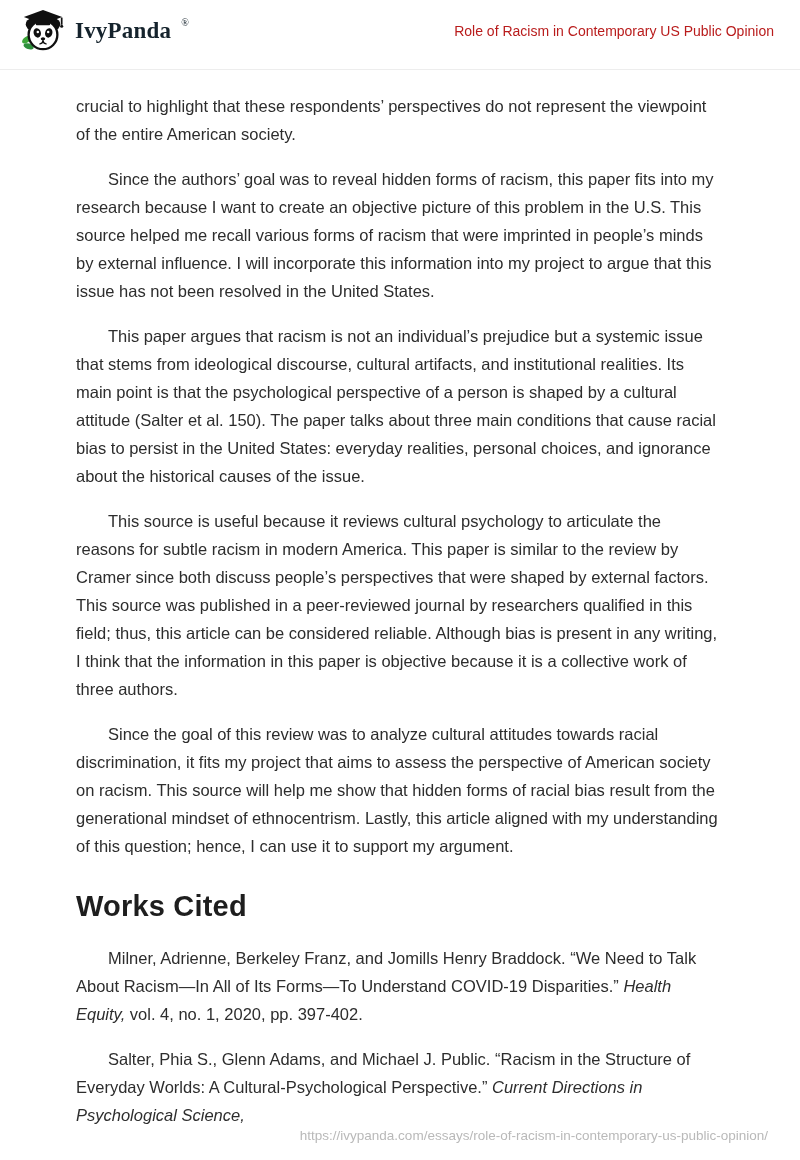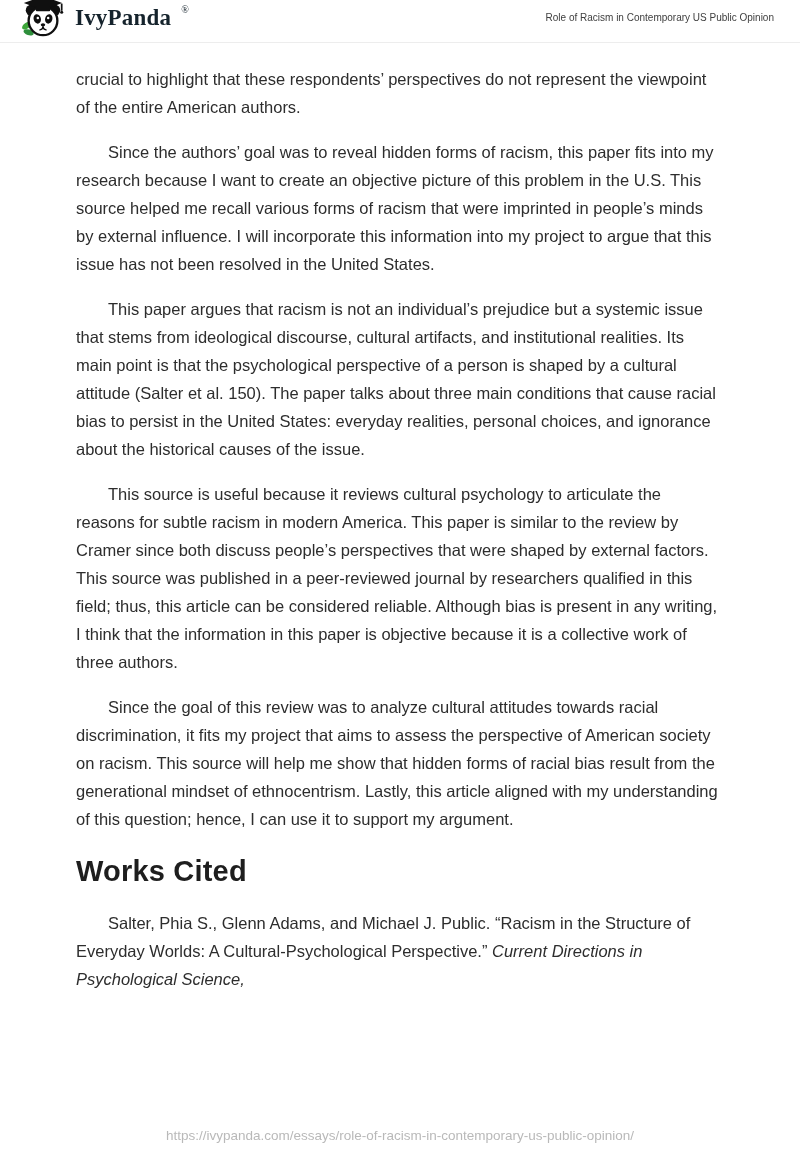--- a/index.html
+++ b/index.html
@@ -12,21 +12,21 @@
     color: #2d2d2d;
     overflow: hidden;
   }
   
   .page-header {
     display: flex;
     align-items: center;
     justify-content: space-between;
     padding: 9px 26px 17px 20px;
     border-bottom: 1px solid #ededed;
-    height: 43px;
+    height: 70px;
   }
   .brand {
     display: flex;
     align-items: center;
     gap: 9px;
     text-decoration: none;
     cursor: pointer;
   }
   .brand-name {
     font-family: "Liberation Serif", "DejaVu Serif", serif;
@@ -39,54 +39,54 @@
   .brand-reg {
     font-family: "Liberation Serif", "DejaVu Serif", serif;
     font-size: 10px;
     color: #15232c;
     vertical-align: super;
     position: relative;
     top: -8px;
     left: 1px;
   }
   .doc-title {
-    font-size: 10px;
-    color: #404040;
+    font-size: 14px;
+    color: #b91c1c;
     font-weight: 400;
   }
   
   .content {
     padding: 22px 77px 0 76px;
     font-size: 16.5px;
     line-height: 28px;
   }
   .content p {
     margin: 0 0 17px 0;
   }
   .content p.indent {
     text-indent: 32px;
   }
   .works-cited {
     font-size: 29px;
     font-weight: 700;
     color: #1e1e1e;
-    margin: 24px 0 24px 0;
+    margin: 32px 0 24px 0;
     letter-spacing: 0.2px;
   }
   .citation .ital {
     font-style: italic;
   }
   
   .page-footer {
     position: absolute;
     left: 0;
     bottom: 0;
     width: 100%;
     padding: 14px 32px 16px 32px;
-    text-align: center;
+    text-align: right;
   }
   .footer-url {
     font-size: 13.5px;
     color: #b9b9b9;
     text-decoration: none;
     cursor: pointer;
   }
   .logo-icon { display: inline-block; width: 46px; height: 46px; }
 </style>
 </head>
@@ -113,28 +113,29 @@
         <circle cx="43.5" cy="19" r="1.6" fill="#101010"></circle>
       </svg>
     </span>
     <span class="brand-name">IvyPanda</span>
       <span class="brand-reg">®</span>
   </a>
   <div class="doc-title">Role of Racism in Contemporary US Public Opinion</div>
 </header>
 
 <main class="content">
-  <p>crucial to highlight that these respondents’ perspectives do not represent the viewpoint of the entire American authors.</p>
+  <p>crucial to highlight that these respondents’ perspectives do not represent the viewpoint of the entire American society.</p>
   <p class="indent">Since the authors’ goal was to reveal hidden forms of racism, this paper fits into my research because I want to create an objective picture of this problem in the U.S. This source helped me recall various forms of racism that were imprinted in people’s minds by external influence. I will incorporate this information into my project to argue that this issue has not been resolved in the United States.</p>
   <p class="indent">This paper argues that racism is not an individual’s prejudice but a systemic issue that stems from ideological discourse, cultural artifacts, and institutional realities. Its main point is that the psychological perspective of a person is shaped by a cultural attitude (Salter et al. 150). The paper talks about three main conditions that cause racial bias to persist in the United States: everyday realities, personal choices, and ignorance about the historical causes of the issue.</p>
   <p class="indent">This source is useful because it reviews cultural psychology to articulate the reasons for subtle racism in modern America. This paper is similar to the review by Cramer since both discuss people’s perspectives that were shaped by external factors. This source was published in a peer-reviewed journal by researchers qualified in this field; thus, this article can be considered reliable. Although bias is present in any writing, I think that the information in this paper is objective because it is a collective work of three authors.</p>
   <p class="indent">Since the goal of this review was to analyze cultural attitudes towards racial discrimination, it fits my project that aims to assess the perspective of American society on racism. This source will help me show that hidden forms of racial bias result from the generational mindset of ethnocentrism. Lastly, this article aligned with my understanding of this question; hence, I can use it to support my argument.</p>
 
   <h1 class="works-cited">Works Cited</h1>
 
 
+  <p class="indent citation"><span>Milner, Adrienne, Berkeley Franz, and Jomills Henry Braddock. “We Need to Talk About Racism—In All of Its Forms—To Understand COVID-19 Disparities.” </span><span class="ital">Health Equity,</span><span> vol. 4, no. 1, 2020, pp. 397-402.</span></p>
 
   <p class="indent citation"><span>Salter, Phia S., Glenn Adams, and Michael J. Public. “Racism in the Structure of Everyday Worlds: A Cultural-Psychological Perspective.” </span><span class="ital">Current Directions in Psychological Science,</span></p>
 </main>
 
 <footer class="page-footer">
   <a class="footer-url">https://ivypanda.com/essays/role-of-racism-in-contemporary-us-public-opinion/</a>
 </footer>
 
 </body></html>

